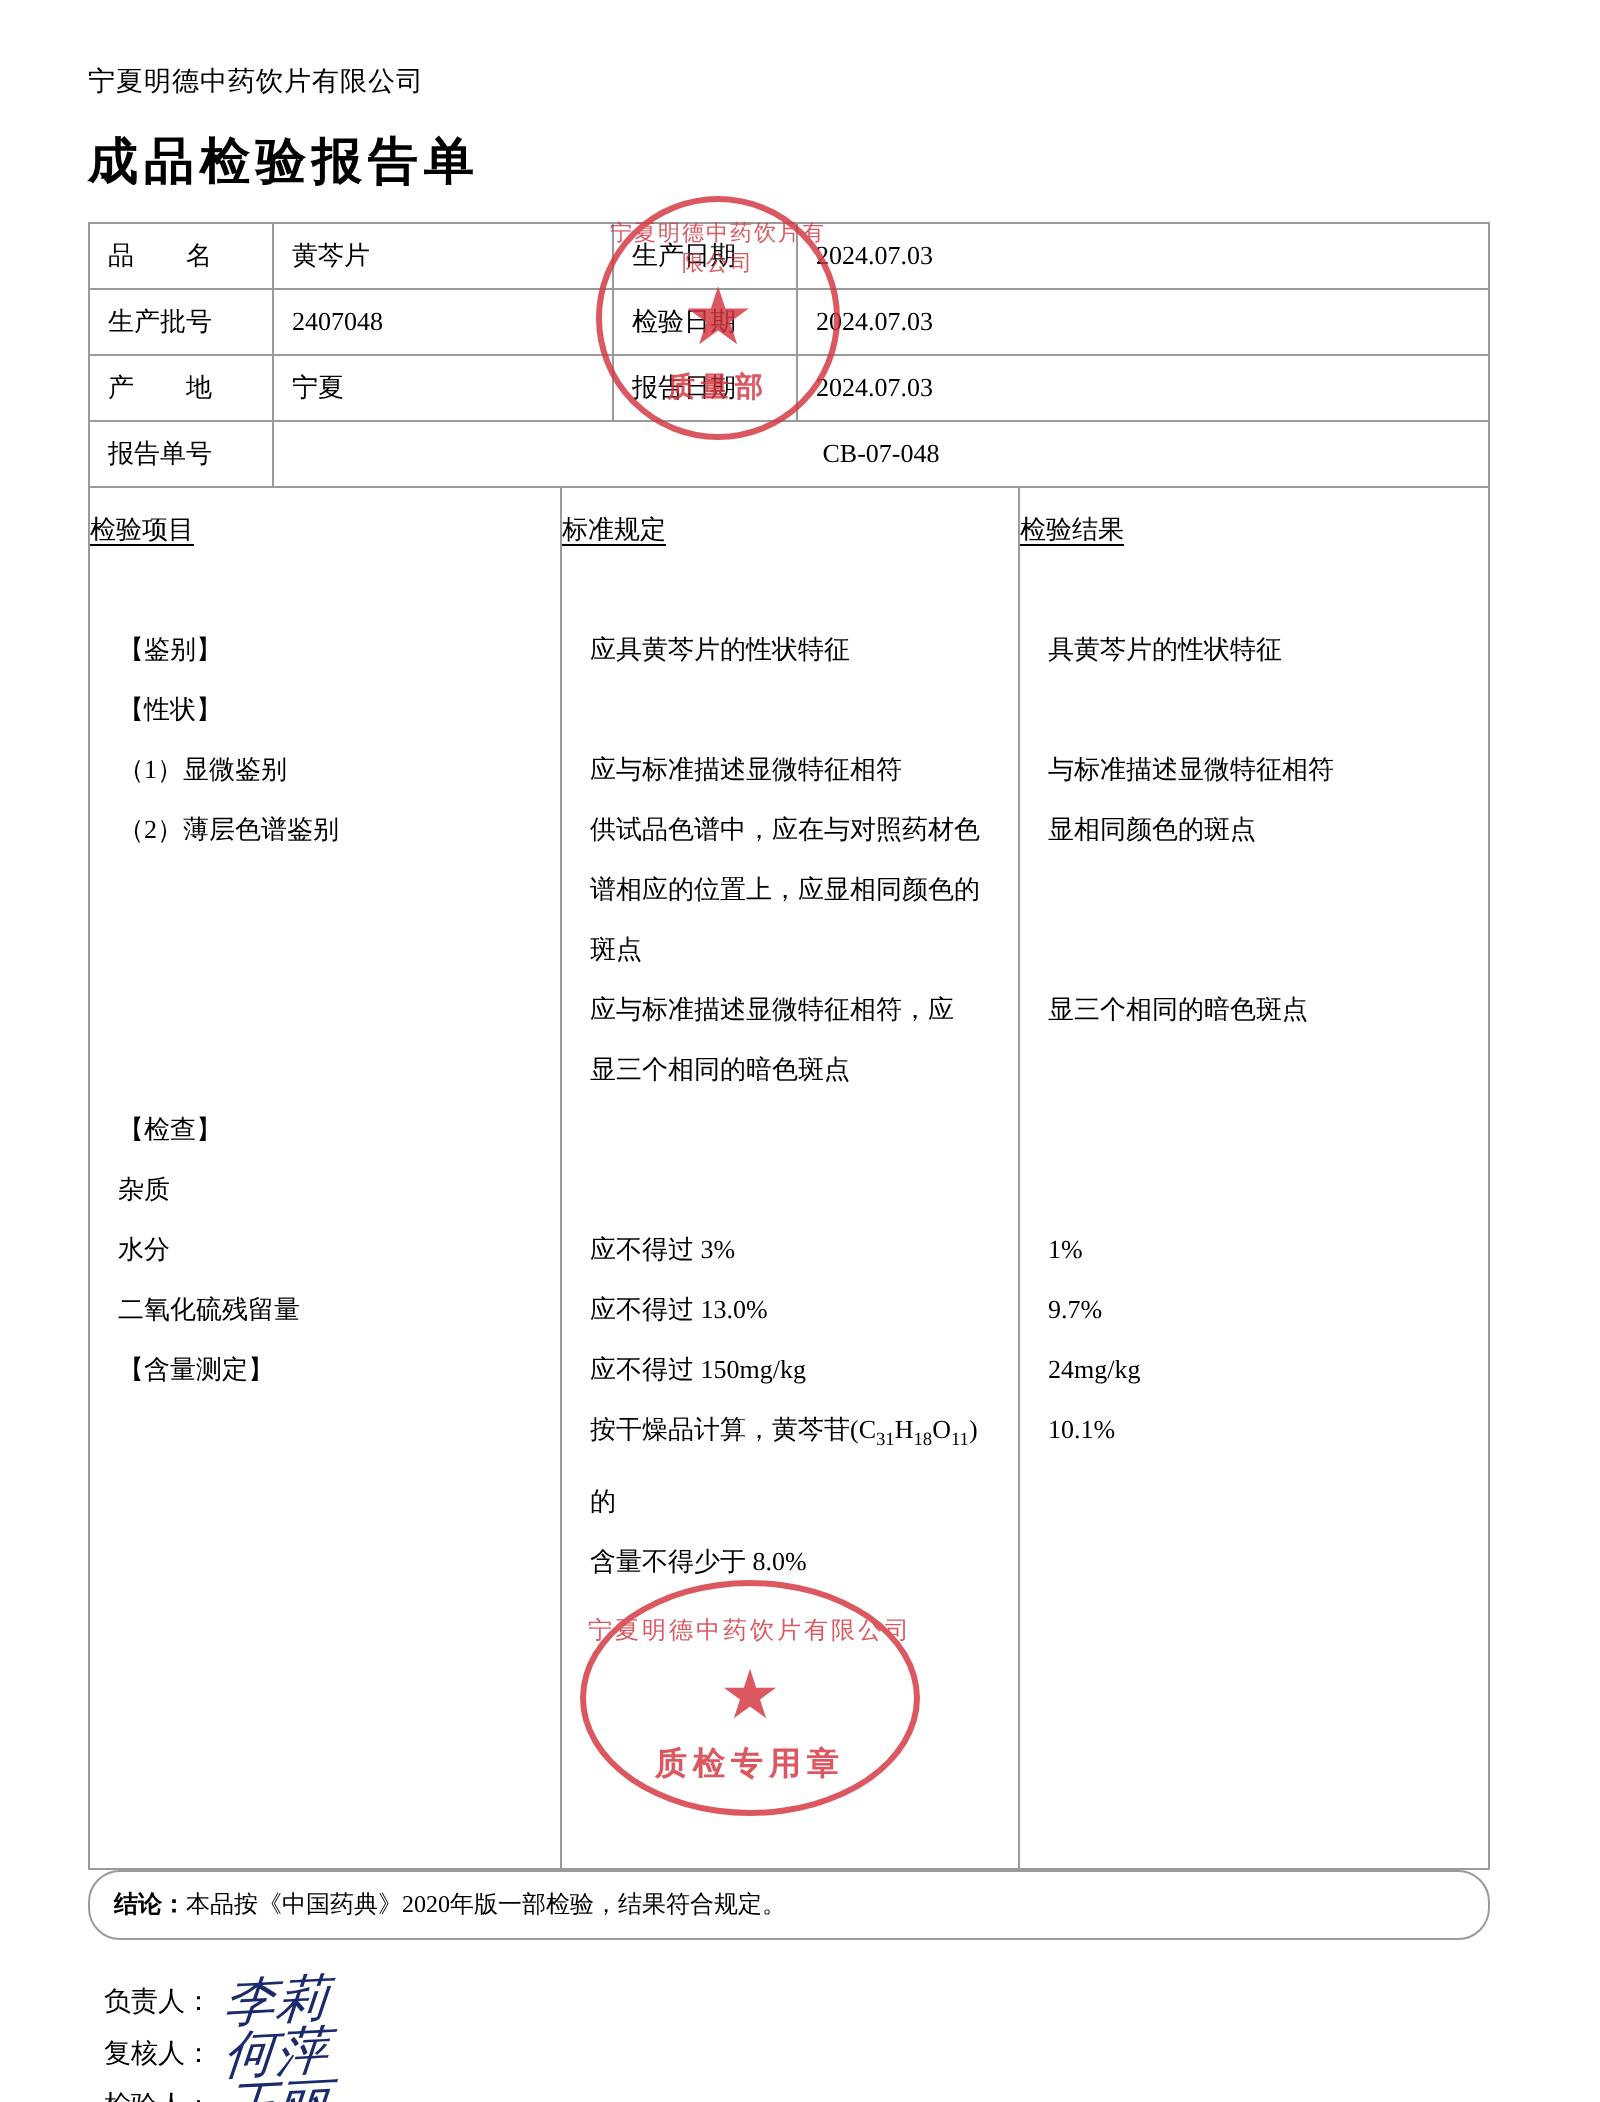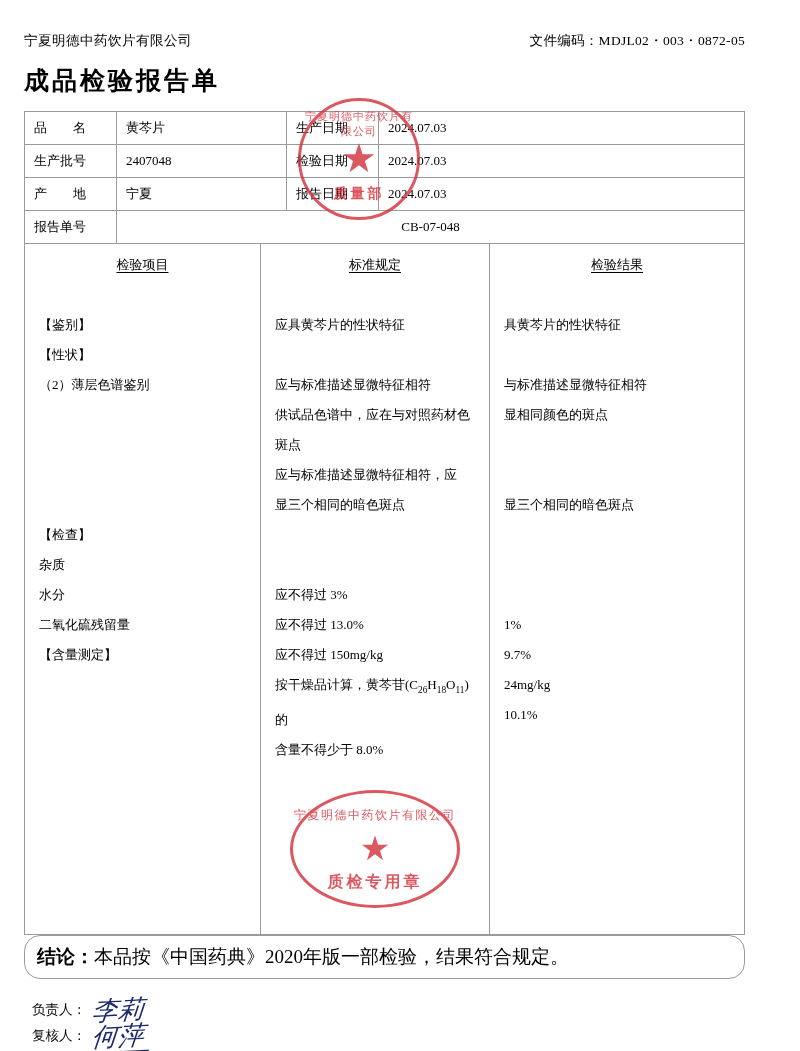--- a/index.html
+++ b/index.html
@@ -12,21 +12,21 @@
     height: 1051px;
     font-family: "Liberation Serif", "DejaVu Serif", serif;
     color: #000;
     position: relative;
     overflow: hidden;
   }
   .page {
     position: relative;
     width: 800px;
     height: 793px;
-    padding: 32px 55px 0 24px;
+    padding: 32px 55px 0 44px;
   }
   
   .top-row {
     display: flex;
     justify-content: space-between;
     align-items: baseline;
     font-size: 13.5px;
     margin-bottom: 14px;
   }
   .company { letter-spacing: .5px; }
@@ -66,41 +66,41 @@
   }
   .body-grid {
     display: grid;
     grid-template-columns: 235px 230px 1fr;
     min-height: 690px;
     font-size: 13px;
   }
   .col { padding: 0; position: relative; }
   .col.c2 { border-left: 1px solid #9a9a9a; border-right: 1px solid #9a9a9a; }
   .colhead {
-    text-align: center;
+    text-align: left;
     padding: 12px 0 6px 0;
     text-decoration: underline;
     text-underline-offset: 3px;
     font-size: 13px;
   }
   .colbody { padding: 0 14px; }
   .line {
     line-height: 30px;
     white-space: pre-wrap;
   }
   .spacer-30 { height: 30px; }
   .spacer-60 { height: 60px; }
   
   .conclusion {
     border-left: 1px solid #9a9a9a;
     border-right: 1px solid #9a9a9a;
     border-bottom: 1px solid #9a9a9a;
     border-top: 1px solid #9a9a9a;
     padding: 8px 12px;
-    font-size: 19px;
+    font-size: 12px;
     border-radius: 16px;
   }
   .conclusion b { font-weight: bold; }
   
   .signs {
     display: flex;
     margin-top: 14px;
     font-size: 13.5px;
     padding-left: 8px;
     flex-direction: column;
@@ -179,21 +179,20 @@
   }
   sub { font-size: .72em; }
 </style>
 </head>
 <body>
 
 <div class="page">
 
   <div class="top-row">
     <div class="company">宁夏明德中药饮片有限公司</div>
-    <div class="doc-no">文件编码：MDJL02・003・0872-05</div>
   </div>
 
   <div class="title">成品检验报告单</div>
 
   <table class="main">
     <tbody>
         <tr>
       <td class="lbl">品　　名</td>
       <td class="val-name">黄芩片</td>
       <td class="lbl2">生产日期</td>
@@ -220,48 +219,50 @@
 
   <div class="body-wrap">
     <div class="body-grid">
 
       <div class="col c1">
         <div class="colhead">检验项目</div>
         <div class="colbody">
           <div class="spacer-30"></div>
           <div class="line">【鉴别】</div>
           <div class="line">【性状】</div>
+          <div class="line">（1）显微鉴别</div>
           <div class="line">（2）薄层色谱鉴别</div>
           <div class="spacer-60"></div>
           <div class="spacer-60"></div>
           <div class="line">【检查】</div>
           <div class="line">杂质</div>
           <div class="line">水分</div>
           <div class="line">二氧化硫残留量</div>
           <div class="line">【含量测定】</div>
         </div>
       </div>
 
       <div class="col c2">
         <div class="colhead">标准规定</div>
         <div class="colbody">
           <div class="spacer-30"></div>
           <div class="line">应具黄芩片的性状特征</div>
           <div class="line">&nbsp;</div>
           <div class="line">应与标准描述显微特征相符</div>
           <div class="line">供试品色谱中，应在与对照药材色</div>
+          <div class="line">谱相应的位置上，应显相同颜色的</div>
           <div class="line">斑点</div>
           <div class="line">应与标准描述显微特征相符，应</div>
           <div class="line">显三个相同的暗色斑点</div>
           <div class="line">&nbsp;</div>
           <div class="line">&nbsp;</div>
           <div class="line">应不得过 3%</div>
           <div class="line">应不得过 13.0%</div>
           <div class="line">应不得过 150mg/kg</div>
-          <div class="line">按干燥品计算，黄芩苷(C<sub>26</sub>H<sub>18</sub>O<sub>11</sub>)的</div>
+          <div class="line">按干燥品计算，黄芩苷(C<sub>31</sub>H<sub>18</sub>O<sub>11</sub>)的</div>
           <div class="line">含量不得少于 8.0%</div>
         </div>
       </div>
 
       <div class="col c3">
         <div class="colhead">检验结果</div>
         <div class="colbody">
           <div class="spacer-30"></div>
           <div class="line">具黄芩片的性状特征</div>
           <div class="line">&nbsp;</div>

